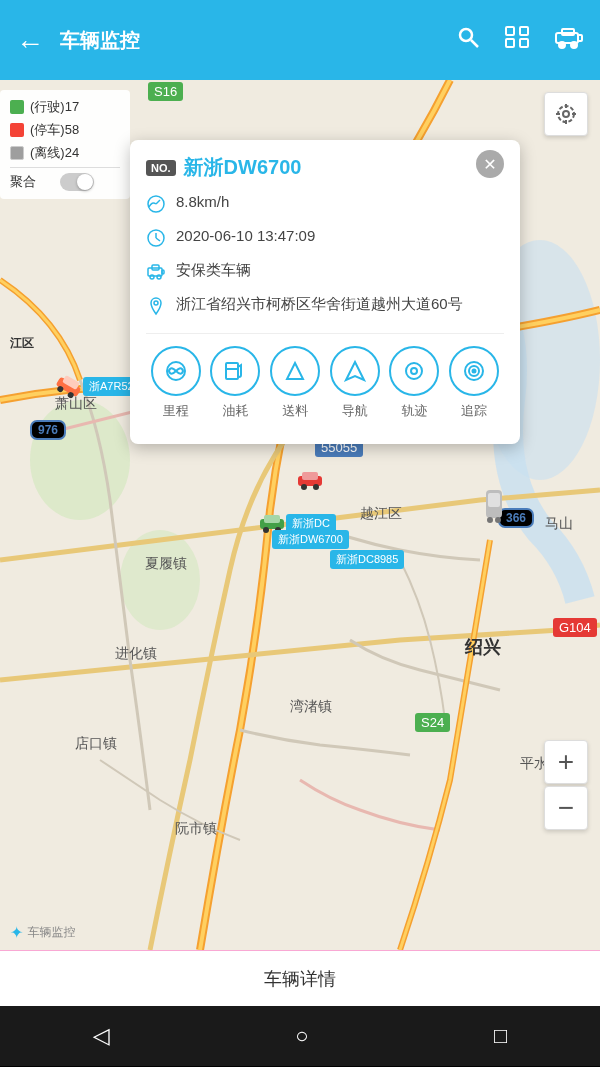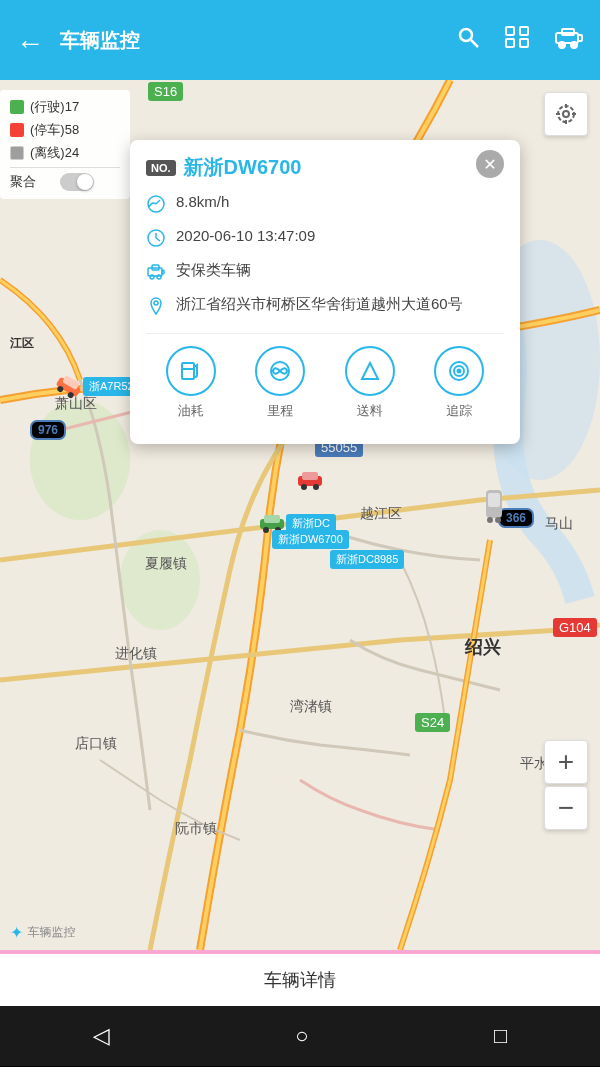--- a/index.html
+++ b/index.html
@@ -308,21 +308,21 @@
       align-items: center;
       gap: 4px;
       z-index: 20;
     }
 
     
     .bottom-bar {
       width: 100%;
       height: 56px;
       background: white;
-      border-top: 4px solid #f9a8d4;
+      border-top: 1px solid #f9a8d4;
       display: flex;
       align-items: center;
       justify-content: center;
       font-size: 18px;
       color: #333;
       cursor: pointer;
     }
 
     
     .nav-bar {
@@ -489,48 +489,65 @@
           <circle cx="10" cy="7" r="2"></circle>
         </svg>
       </span>
       <span>浙江省绍兴市柯桥区华舍街道越州大道60号</span>
     </div>
     <hr class="popup-divider">
     <div class="popup-actions">
       <div class="popup-action">
         <div class="popup-action-btn">
           <svg width="24" height="24" viewBox="0 0 24 24" fill="none" stroke="#29b6e8" stroke-width="2">
+            <circle cx="12" cy="12" r="9"></circle>
+            <path d="M12 12 Q8 8 6 10 Q4 12 6 14 Q8 16 12 12" fill="none"></path>
+            <path d="M12 12 Q16 8 18 10 Q20 12 18 14 Q16 16 12 12" fill="none"></path>
+          </svg>
+        </div>
+        <span class="popup-action-label">里程</span>
+      </div>
+      <div class="popup-action">
+        <div class="popup-action-btn">
+          <svg width="24" height="24" viewBox="0 0 24 24" fill="none" stroke="#29b6e8" stroke-width="2">
             <rect x="3" y="4" width="12" height="16" rx="1"></rect>
             <path d="M15 8l3-2v10a2 2 0 01-2 2h-1"></path>
             <line x1="3" y1="10" x2="15" y2="10"></line>
           </svg>
         </div>
         <span class="popup-action-label">油耗</span>
-      </div>
-      <div class="popup-action">
-        <div class="popup-action-btn">
-          <svg width="24" height="24" viewBox="0 0 24 24" fill="none" stroke="#29b6e8" stroke-width="2">
-            <circle cx="12" cy="12" r="9"></circle>
-            <path d="M12 12 Q8 8 6 10 Q4 12 6 14 Q8 16 12 12" fill="none"></path>
-            <path d="M12 12 Q16 8 18 10 Q20 12 18 14 Q16 16 12 12" fill="none"></path>
-          </svg>
-        </div>
-        <span class="popup-action-label">里程</span>
       </div>
       <div class="popup-action">
         <div class="popup-action-btn">
           <svg width="24" height="24" viewBox="0 0 24 24" fill="none" stroke="#29b6e8" stroke-width="2">
             <polygon points="12,4 20,20 4,20"></polygon>
           </svg>
         </div>
         <span class="popup-action-label">送料</span>
       </div>
       <div class="popup-action">
         <div class="popup-action-btn">
           <svg width="24" height="24" viewBox="0 0 24 24" fill="none" stroke="#29b6e8" stroke-width="2">
+            <polygon points="12,3 21,21 12,17 3,21"></polygon>
+          </svg>
+        </div>
+        <span class="popup-action-label">导航</span>
+      </div>
+      <div class="popup-action">
+        <div class="popup-action-btn">
+          <svg width="24" height="24" viewBox="0 0 24 24" fill="none" stroke="#29b6e8" stroke-width="2">
+            <circle cx="12" cy="12" r="8"></circle>
+            <circle cx="12" cy="12" r="3"></circle>
+          </svg>
+        </div>
+        <span class="popup-action-label">轨迹</span>
+      </div>
+      <div class="popup-action">
+        <div class="popup-action-btn">
+          <svg width="24" height="24" viewBox="0 0 24 24" fill="none" stroke="#29b6e8" stroke-width="2">
             <circle cx="12" cy="12" r="9"></circle>
             <circle cx="12" cy="12" r="5"></circle>
             <circle cx="12" cy="12" r="1.5" fill="#29b6e8"></circle>
           </svg>
         </div>
         <span class="popup-action-label">追踪</span>
       </div>
     </div>
   </div>
 

